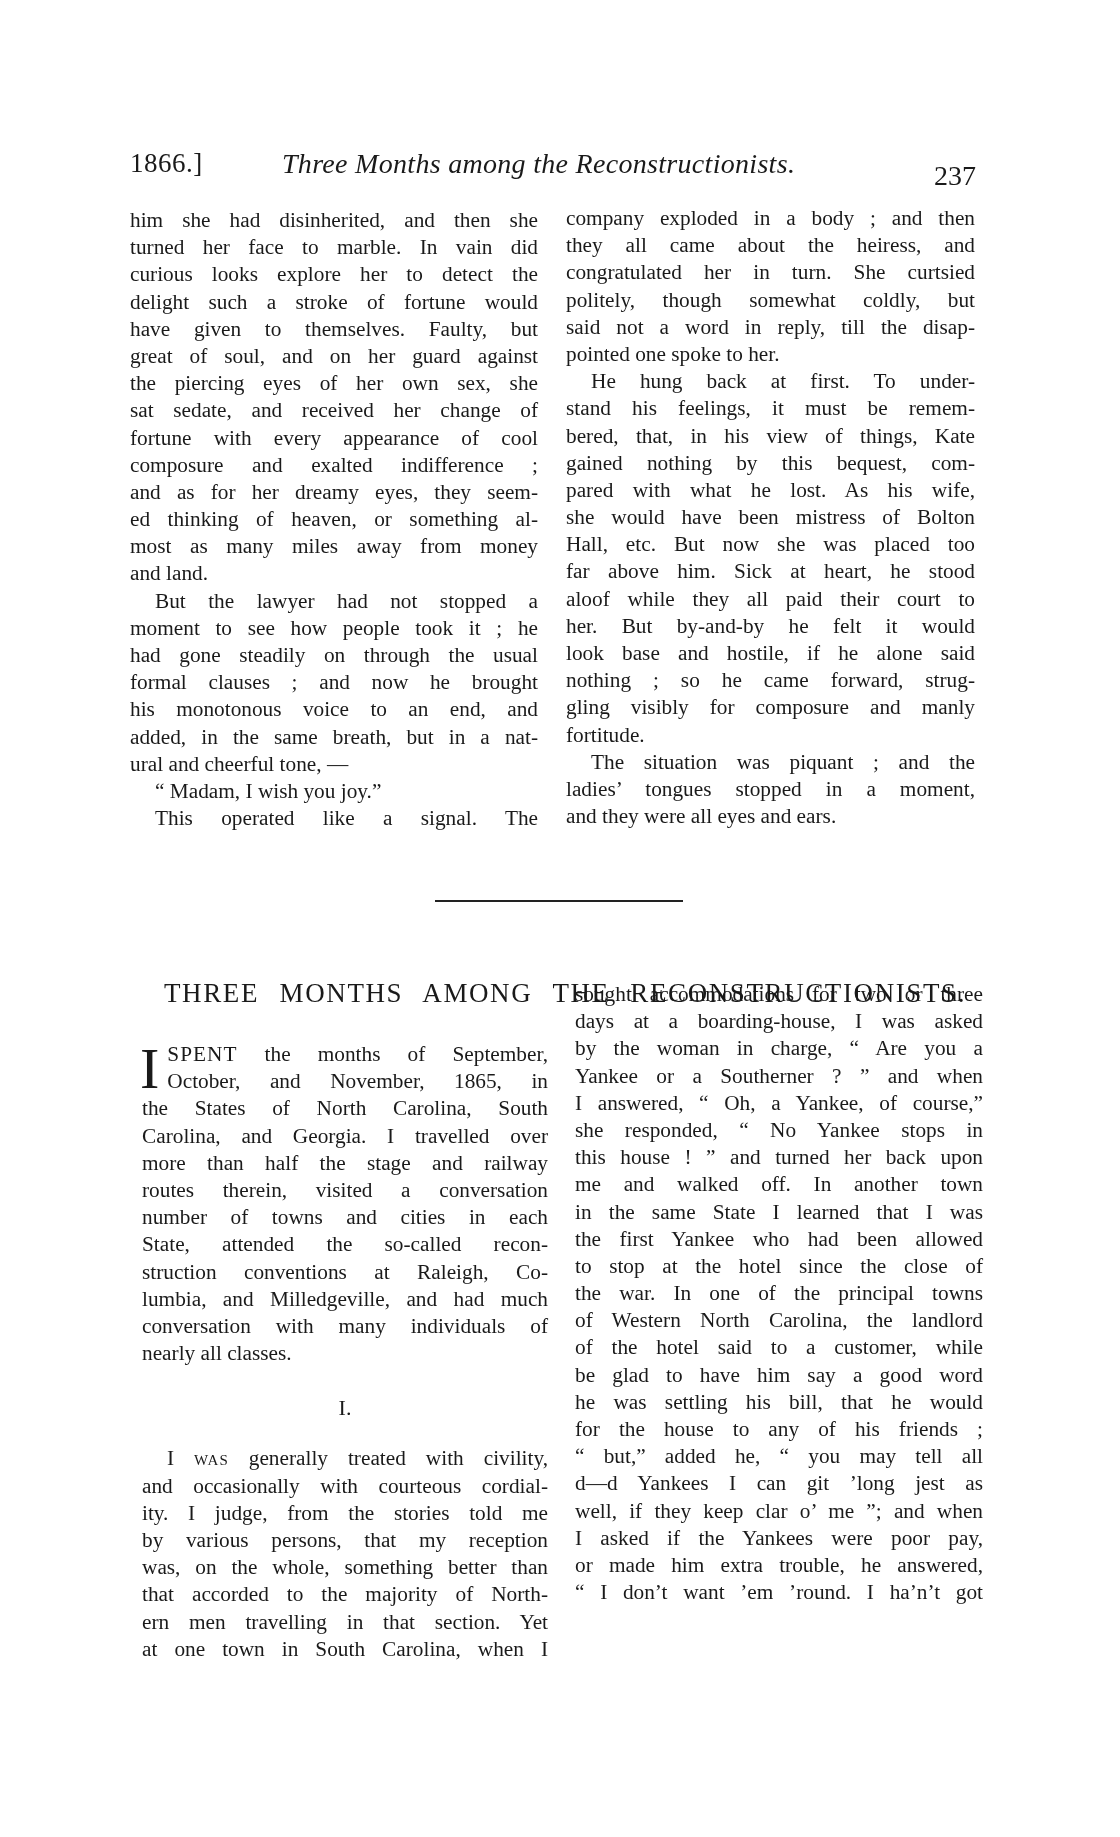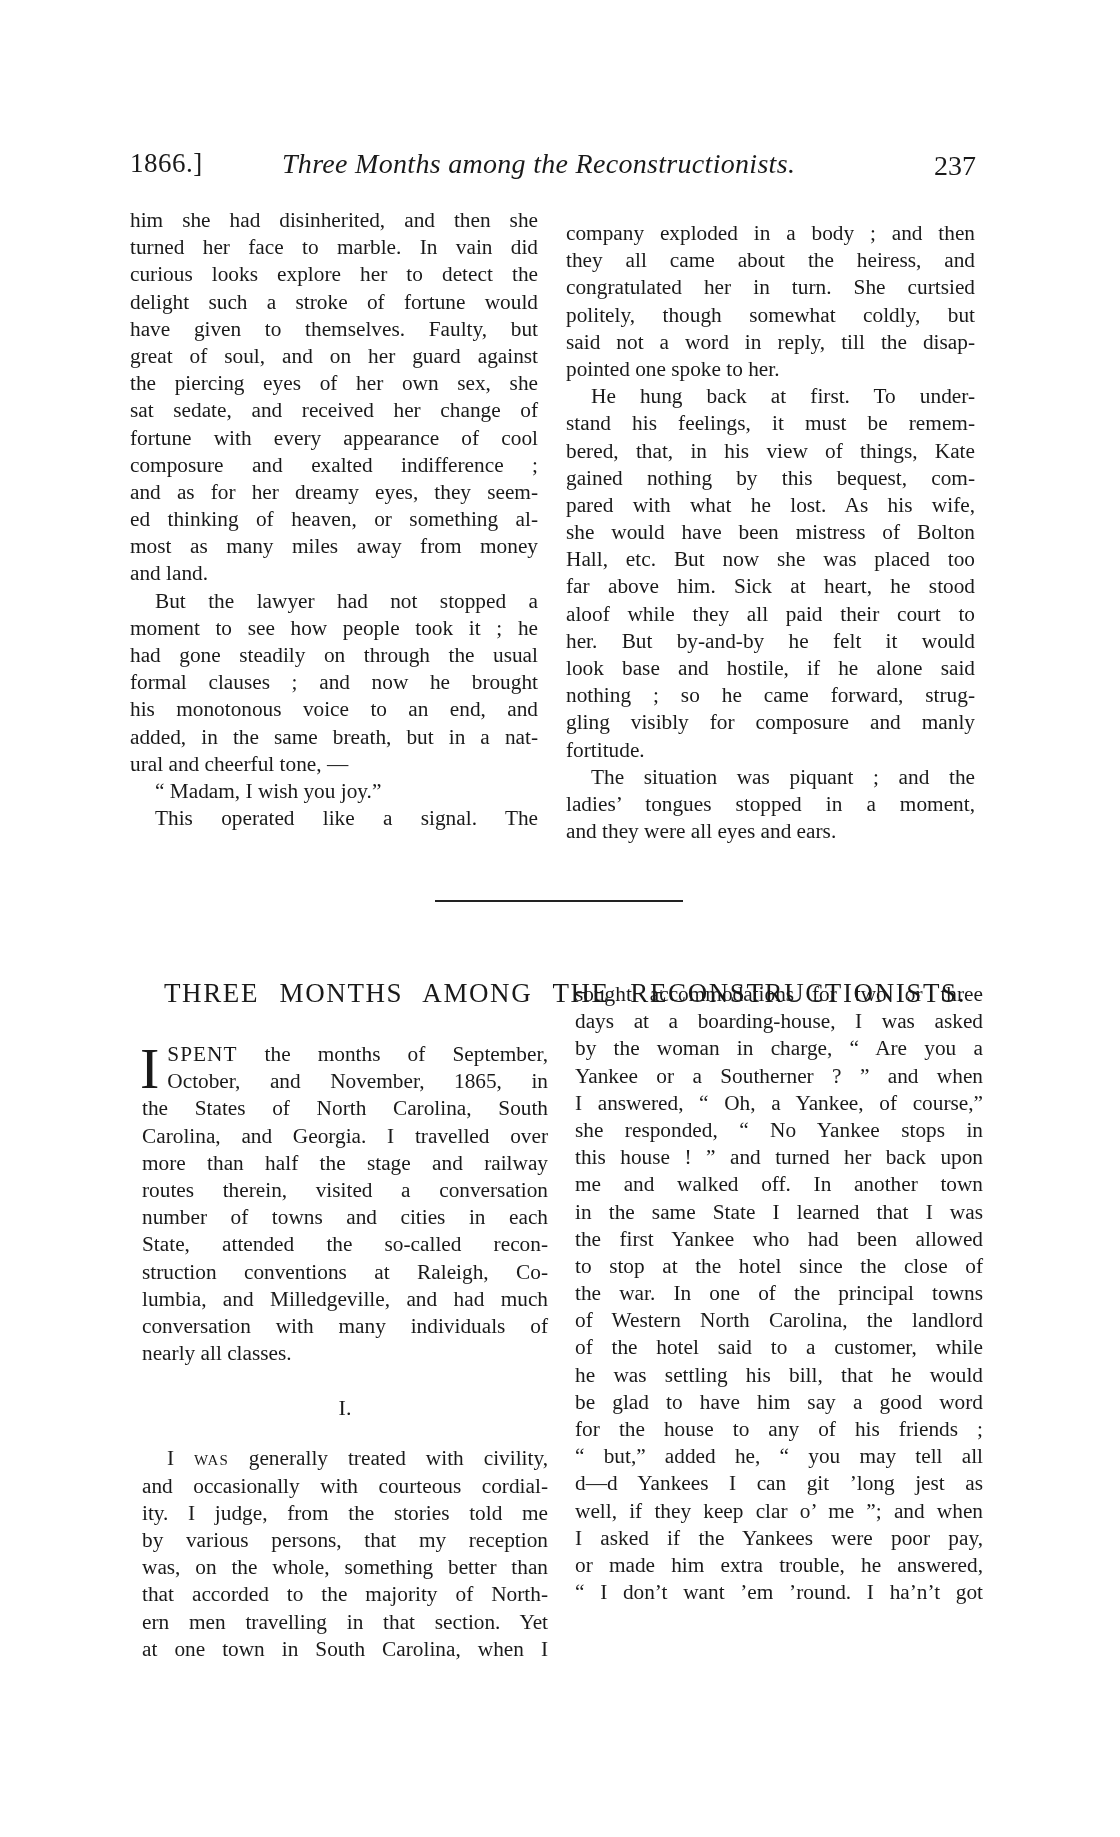--- a/index.html
+++ b/index.html
@@ -2,29 +2,29 @@
 <html><head>
 <meta charset="utf-8">
 <style>
   html, body { margin: 0; padding: 0; background: #ffffff; }
   body { width: 1120px; height: 1837px; position: relative; overflow: hidden;
          font-family: "Liberation Serif", "DejaVu Serif", serif; color: #1a1a1a; }
   .abs { position: absolute; }
   .running-head { top: 148px; left: 130px; width: 846px; height: 40px; font-size: 27px; }
   .running-head .year { position: absolute; left: 0; top: 0; letter-spacing: 0.5px; text-align: right; }
   .running-head .title { position: absolute; left: 152px; top: 0; font-style: italic; font-size: 28px; letter-spacing: 0.3px; }
-  .running-head .pagenum { position: absolute; right: 0; top: 2px; font-size: 28px; }
+  .running-head .pagenum { position: absolute; right: 0; top: 12px; font-size: 28px; }
 
   .col { position: absolute; font-size: 21.3px; line-height: 27.2px; text-align: justify; }
   .col .line { display: block; text-align: justify; text-align-last: justify; white-space: nowrap; height: 27.2px; }
   .col .line.last { text-align-last: left; }
   .col .line.ind { padding-left: 25px; }
 
   #col-top-left  { left: 130px; top: 207px; width: 408px; }
-  #col-top-right { left: 566px; top: 220px; width: 409px; }
+  #col-top-right { left: 566px; top: 205px; width: 409px; }
 
   .rule { position: absolute; left: 435px; top: 900px; width: 248px; height: 2px; background: #222; }
 
   .article-title { position: absolute; left: 164px; top: 978px; width: 802px; font-size: 27px;
                    letter-spacing: 1.6px; white-space: nowrap; text-align: justify; text-align-last: justify; }
 
   #col-bottom-left  { left: 142px; top: 1041px; width: 406px; }
   #col-bottom-right { left: 575px; top: 981px; width: 408px; }
 
   .dropcap { float: left; font-size: 58px; line-height: 48px; height: 50px; margin: 4px 8px 0 -2px; }
@@ -131,22 +131,22 @@
   <span class="line">I answered, “ Oh, a Yankee, of course,”</span>
   <span class="line">she responded, “ No Yankee stops in</span>
   <span class="line">this house ! ” and turned her back upon</span>
   <span class="line">me and walked off.  In another town</span>
   <span class="line">in the same State I learned that I was</span>
   <span class="line">the first Yankee who had been allowed</span>
   <span class="line">to stop at the hotel since the close of</span>
   <span class="line">the war.  In one of the principal towns</span>
   <span class="line">of Western North Carolina, the landlord</span>
   <span class="line">of the hotel said to a customer, while</span>
+  <span class="line">be glad to have him say a good word</span>
   <span class="line">he was settling his bill, that he would</span>
-  <span class="line">be glad to have him say a good word</span>
   <span class="line">for the house to any of his friends ;</span>
   <span class="line">“ but,” added he, “ you may tell all</span>
   <span class="line">d—d Yankees I can git ’long jest as</span>
   <span class="line">well, if they keep clar o’ me ”; and when</span>
   <span class="line">I asked if the Yankees were poor pay,</span>
   <span class="line">or made him extra trouble, he answered,</span>
   <span class="line">“ I don’t want ’em ’round.  I ha’n’t got</span>
 </div>
 
 </body></html>

